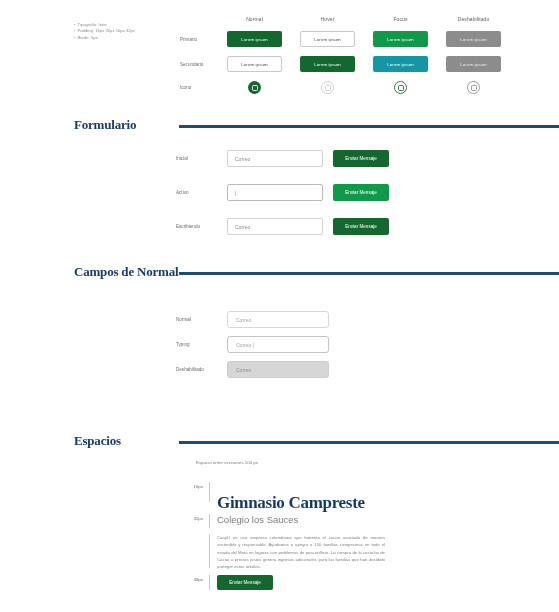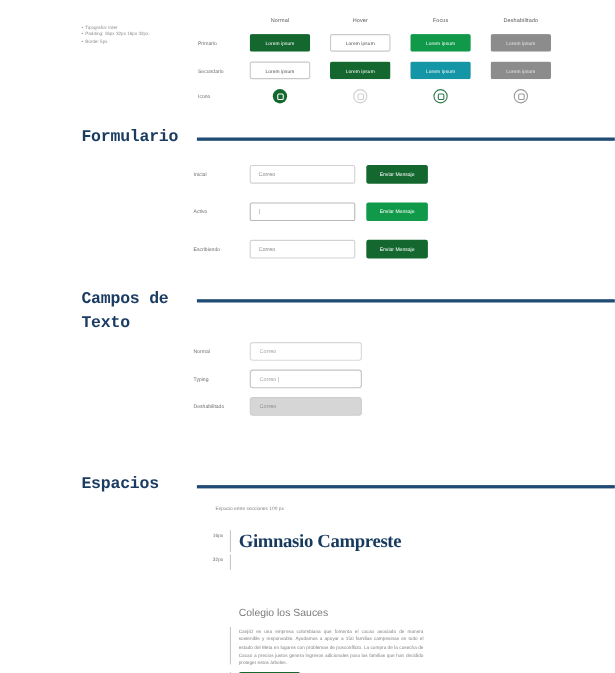--- a/index.html
+++ b/index.html
@@ -19,23 +19,23 @@
     background: #ffffff;
   }
 
   
   .section-head {
     display: flex;
     align-items: flex-start;
     padding-left: 74px;
   }
   .section-title {
-    font-family: Liberation Mono, monospace;
+    font-family: Liberation Serif, serif;
     font-weight: bold;
-    font-size: 15px;
+    font-size: 13px;
     line-height: 22px;
     color: #1b3c62;
     width: 105px;
     flex: 0 0 105px;
     letter-spacing: -0.2px;
   }
   .section-rule {
     flex: 1 1 auto;
     height: 3px;
     background: #1f4b74;
@@ -248,27 +248,27 @@
     background: #c6c6c6;
     margin-right: 7px;
   }
   .card-title {
     font-family: "Liberation Serif", serif;
     font-weight: bold;
     font-size: 17px;
     line-height: 19px;
     color: #16395e;
     letter-spacing: -0.3px;
+    margin-top: 11px;
   }
   .card-sub {
     font-size: 9.5px;
     line-height: 12px;
     color: #7b7b7b;
     font-weight: normal;
-    margin-top: 48px;
   }
   .card-body {
     font-size: 4.3px;
     line-height: 7.3px;
     color: #828282;
     width: 168px;
     text-align: justify;
   }
   .card-cta {
     width: 56px;
@@ -388,21 +388,21 @@
       <div class="send-btn bright">Enviar Mensaje</div>
     </div>
     <div class="form-row">
       <div class="f-label">Escribiendo</div>
       <input class="text-input" type="text" value="Correo" style="">
       <div class="send-btn dark">Enviar Mensaje</div>
     </div>
   </div>
 
   <div class="section-head" style="position:absolute; left:0; top:261px; width:559px;">
-    <div class="section-title">Campos de Texto</div>
+    <div class="section-title">Campos de Normal</div>
     <div class="section-rule"></div>
   </div>
 
   <div class="field-rows" style="top:311px;">
     <div class="field-row">
       <div class="f-label">Normal</div>
       <input class="field-input" type="text" value="Correo" style="">
     </div>
     <div class="field-row">
       <div class="f-label">Typing</div>

